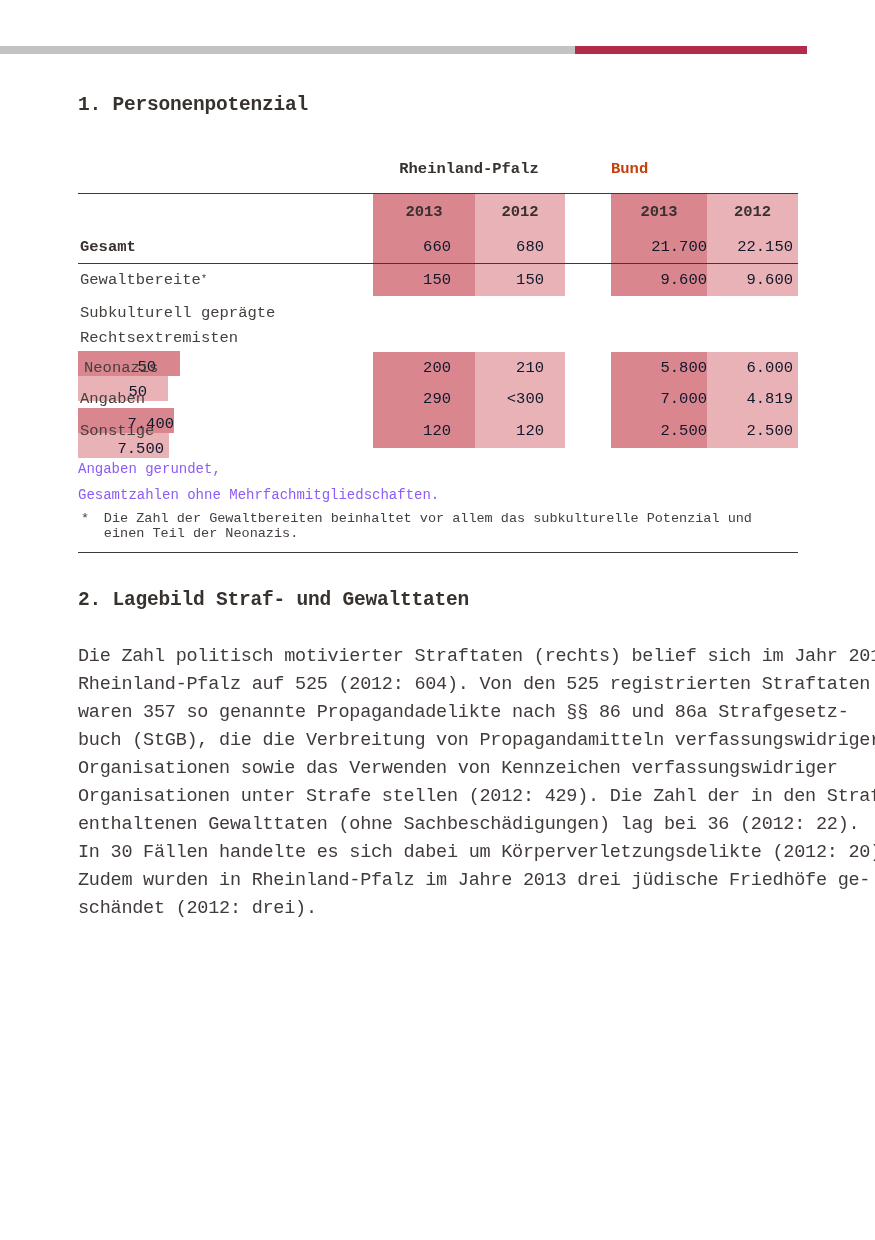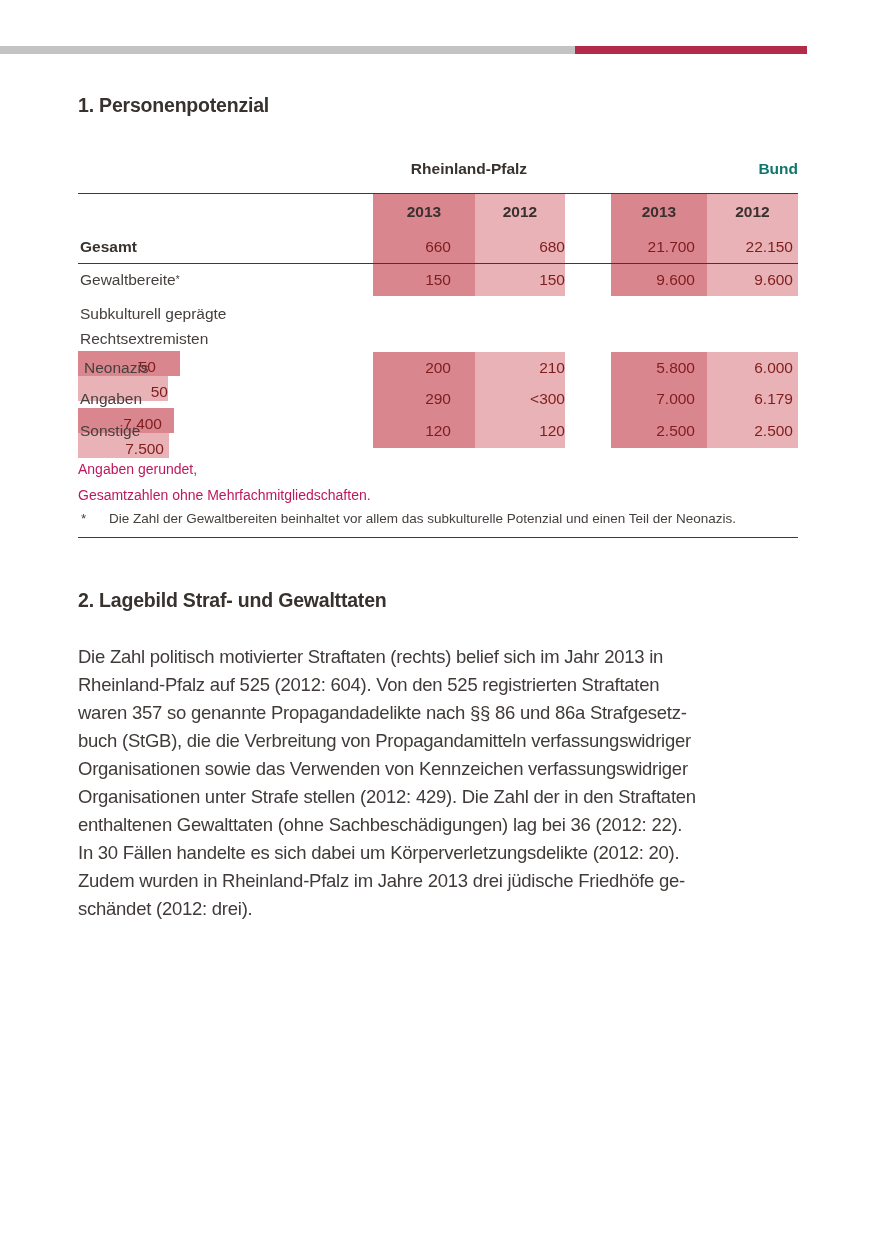--- a/index.html
+++ b/index.html
@@ -1,68 +1,68 @@
 <!DOCTYPE html>
 <html><head>
 <meta charset="utf-8">
 <style>
   * { margin:0; padding:0; box-sizing:border-box; }
   html,body { background:#ffffff; }
   .page {
     position:relative; width:875px; height:1040px; background:#ffffff;
-    font-family:Liberation Sans, sans-serif; color:#3f3a38; overflow:hidden;
+    font-family:Liberation Mono, monospace; color:#3f3a38; overflow:hidden;
   }
   
   .topbar { position:absolute; top:46px; left:0; height:8px; width:875px; }
   .topbar .seg-gray { position:absolute; left:0; top:0; width:575px; height:8px; background:#c4c3c3; }
   .topbar .seg-red  { position:absolute; left:575px; top:0; width:232px; height:8px; background:#b22b48; }
 
   .h1 {
     position:absolute; left:78px; top:94px; font-size:19.5px; font-weight:bold;
     color:#38322f; letter-spacing:-0.2px;
   }
 
   
   .table-block { position:absolute; left:78px; top:160px; width:720px; }
 
   .group-row { display:flex; height:33px; align-items:flex-start; }
   .group-row .spacer { width:295px; }
   .group-rlp { width:192px; text-align:center; font-weight:bold; font-size:15.5px; color:#38322f; }
   .group-gap { width:46px; }
-  .group-bund { width:187px; text-align:right; font-weight:bold; font-size:15.5px; color:#0f766e; }
+  .group-bund { width:187px; text-align:left; font-weight:bold; font-size:15.5px; color:#c2410c; }
 
   .grid { border-top:1.5px solid #3c3a3a; }
   .trow { display:flex; }
   .trow > div { display:flex; align-items:center; }
   .cl { width:295px; padding-left:2px; font-size:15.5px; color:#45403e; }
   .ca { width:102px; background:#d9868f; }
   .cb { width:90px;  background:#e9b2b6; }
   .cg { width:46px; }
   .cc { width:96px;  background:#d9868f; }
   .cd { width:91px;  background:#e9b2b6; }
-  .num { justify-content:flex-end; font-size:15.5px; color:#7f1d1d; }
+  .num { justify-content:flex-end; font-size:15.5px; color:#0f172a; }
   .ca.num { padding-right:24px; }
-  .cb.num { }
-  .cc.num { padding-right:12px; }
+  .cb.num { padding-right:21px; }
+  .cc.num { }
   .cd.num { padding-right:5px; }
   .yearhead { justify-content:center; font-weight:bold; font-size:15.5px; color:#39302f; }
 
   .r-years   { height:36px; }
   .r-gesamt  { height:34px; border-bottom:1.5px solid #3c3a3a;text-align:right; }
   .r-gesamt .cl { font-weight:bold; color:#38322f; }
   .r-std     { height:31px; }
   .r-gewalt  { height:32px; }
   .r-two     { height:56px;flex-direction:column; }
   .r-two > div { align-items:flex-start; padding-top:7px; }
   .r-two .cl { line-height:25px; white-space:pre-line; padding-top:5px; }
   .r-last    { height:34px; }
   .indent    { padding-left:6px; }
   sup.fnmark { font-size:10px; vertical-align:super; line-height:0; }
 
-  .notes { margin-top:8px; font-size:14px; line-height:26px; color:#be185d; white-space:pre-line; }
+  .notes { margin-top:8px; font-size:14px; line-height:26px; color:#8b5cf6; white-space:pre-line; }
   .footnote-row { display:flex; margin-top:3px; font-size:13.5px; color:#45403e;
                   padding-bottom:11px; border-bottom:1.5px solid #3c3a3a; }
   .footnote-row .mark { width:31px; padding-left:3px; }
 
   .h2 {
     position:absolute; left:78px; top:589px; font-size:19.5px; font-weight:bold;
     color:#38322f; letter-spacing:-0.2px;
   }
   .body-par {
     position:absolute; left:78px; top:643px; width:760px;
@@ -147,21 +147,21 @@
         <div class="cc num">5.800</div>
         <div class="cd num">6.000</div>
       </div>
 
       <div class="trow r-std">
         <div class="cl">Angaben</div>
         <div class="ca num">290</div>
         <div class="cb num">&lt;300</div>
         <div class="cg"></div>
         <div class="cc num">7.000</div>
-        <div class="cd num">6.179</div>
+        <div class="cd num">4.819</div>
       </div>
 
       <div class="trow r-last">
         <div class="cl">Sonstige</div>
         <div class="ca num">120</div>
         <div class="cb num">120</div>
         <div class="cg"></div>
         <div class="cc num">2.500</div>
         <div class="cd num">2.500</div>
       </div>

